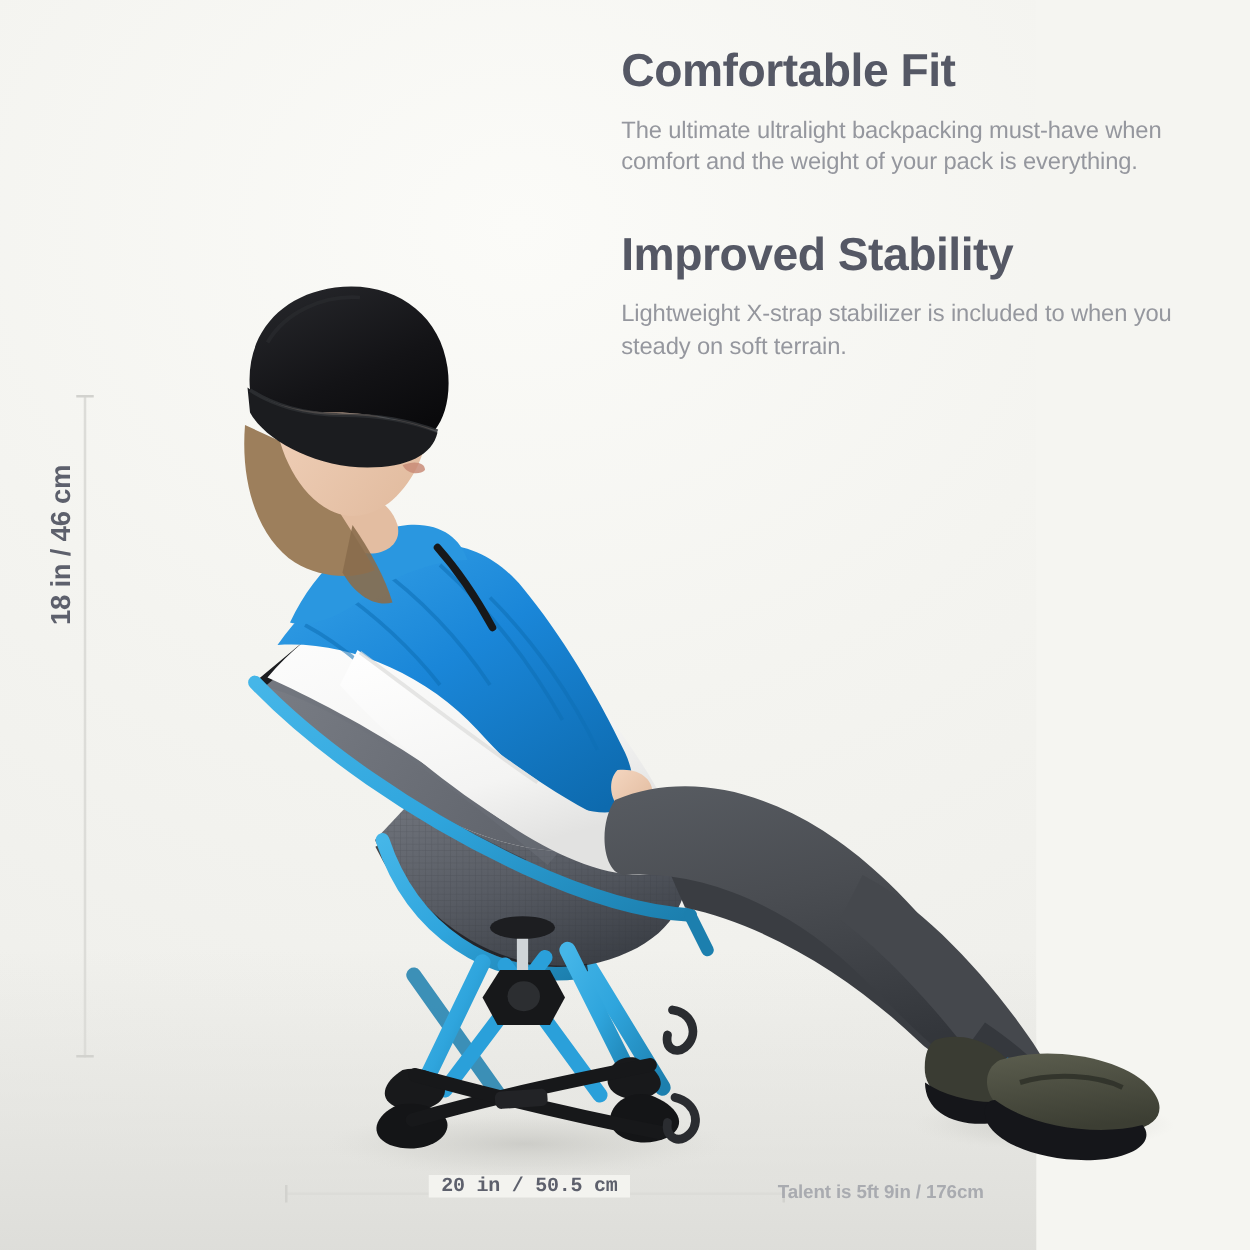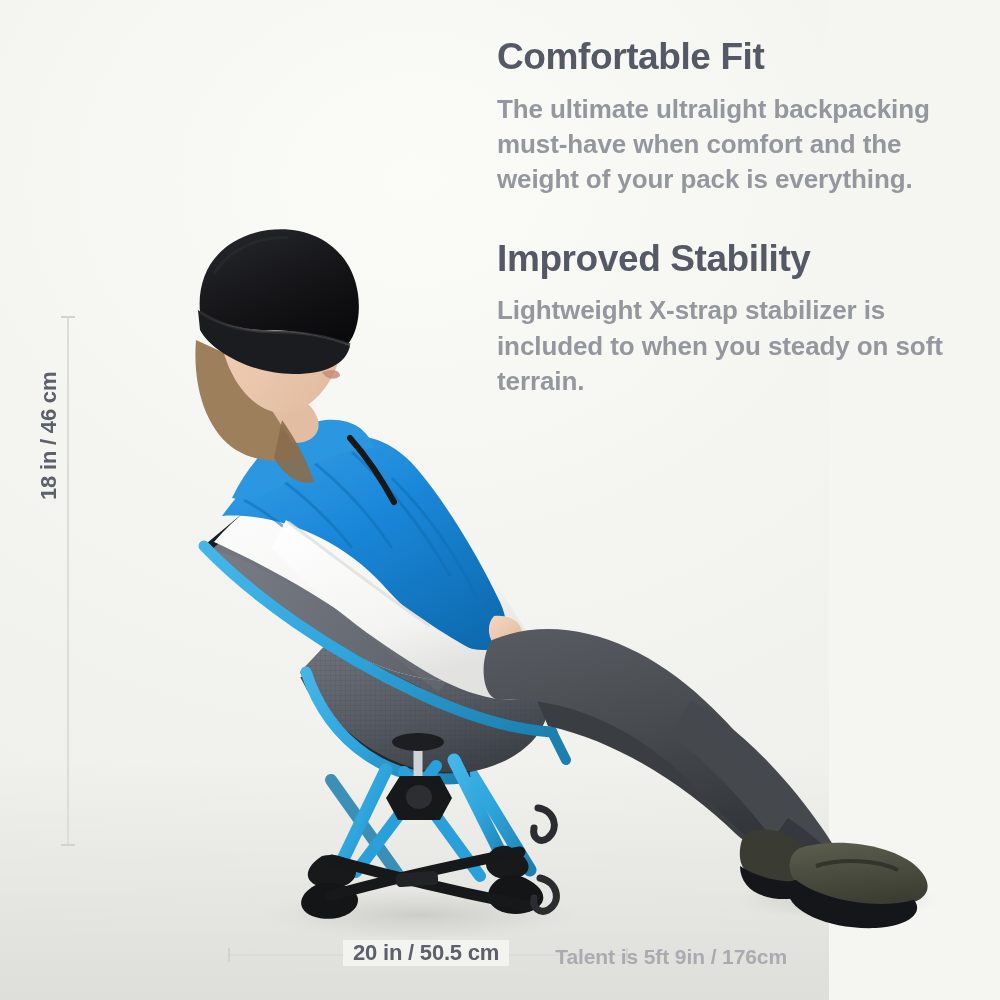--- a/index.html
+++ b/index.html
@@ -28,21 +28,21 @@
 
   
   .copy{
     position:absolute; left:497px; top:36px; width:448px;
   }
   .copy h2{
     font-size:37px; font-weight:bold; letter-spacing:-.4px;
     color:#555865; line-height:1.15; margin-bottom:13px;
   }
   .copy p{
-    font-size:26px; font-weight:bold; line-height:1.36;
+    font-size:19px; font-weight:normal; line-height:1.36;
     color:#95979e; letter-spacing:-.1px;
   }
   .blk2{ margin-top:40px; }
 
   
   .dim-v{
     position:absolute; left:67px; top:316px;
     width:2px; height:530px;
     background:#dcdcd8;
   }
@@ -62,27 +62,27 @@
     position:absolute; left:228px; top:954px;
     width:400px; height:2px; background:#dcdcd8;
   }
   .dim-h::before,.dim-h::after{
     content:""; position:absolute; top:-6px; width:2px; height:14px; background:#d2d2ce;
   }
   .dim-h::before{ left:0; }
   .dim-h::after{ right:0; }
   .dim-h-label{
     position:absolute; left:343px; top:940px;
-    font-size:22px; font-weight:bold; color:#5d606c; letter-spacing:-.2px;
-    background:#f3f3ef; padding:0 10px; white-space:nowrap;
+    font-size:16px; font-weight:bold; color:#5d606c; letter-spacing:-.2px;
+    background:#f3f3ef; padding:0 10px; white-space:nowrap;font-family:Liberation Mono, monospace;
   }
 
   .talent{
     position:absolute; right:42px; top:945px;
-    font-size:21px; font-weight:bold; color:#a9abb0; letter-spacing:-.1px;
+    font-size:15px; font-weight:bold; color:#a9abb0; letter-spacing:-.1px;
     white-space:nowrap;
   }
 
   
   .scene{ position:absolute; left:0; top:0; width:1000px; height:1000px; }
   .scene svg{ display:block; }
 </style>
 </head>
 <body>
 

